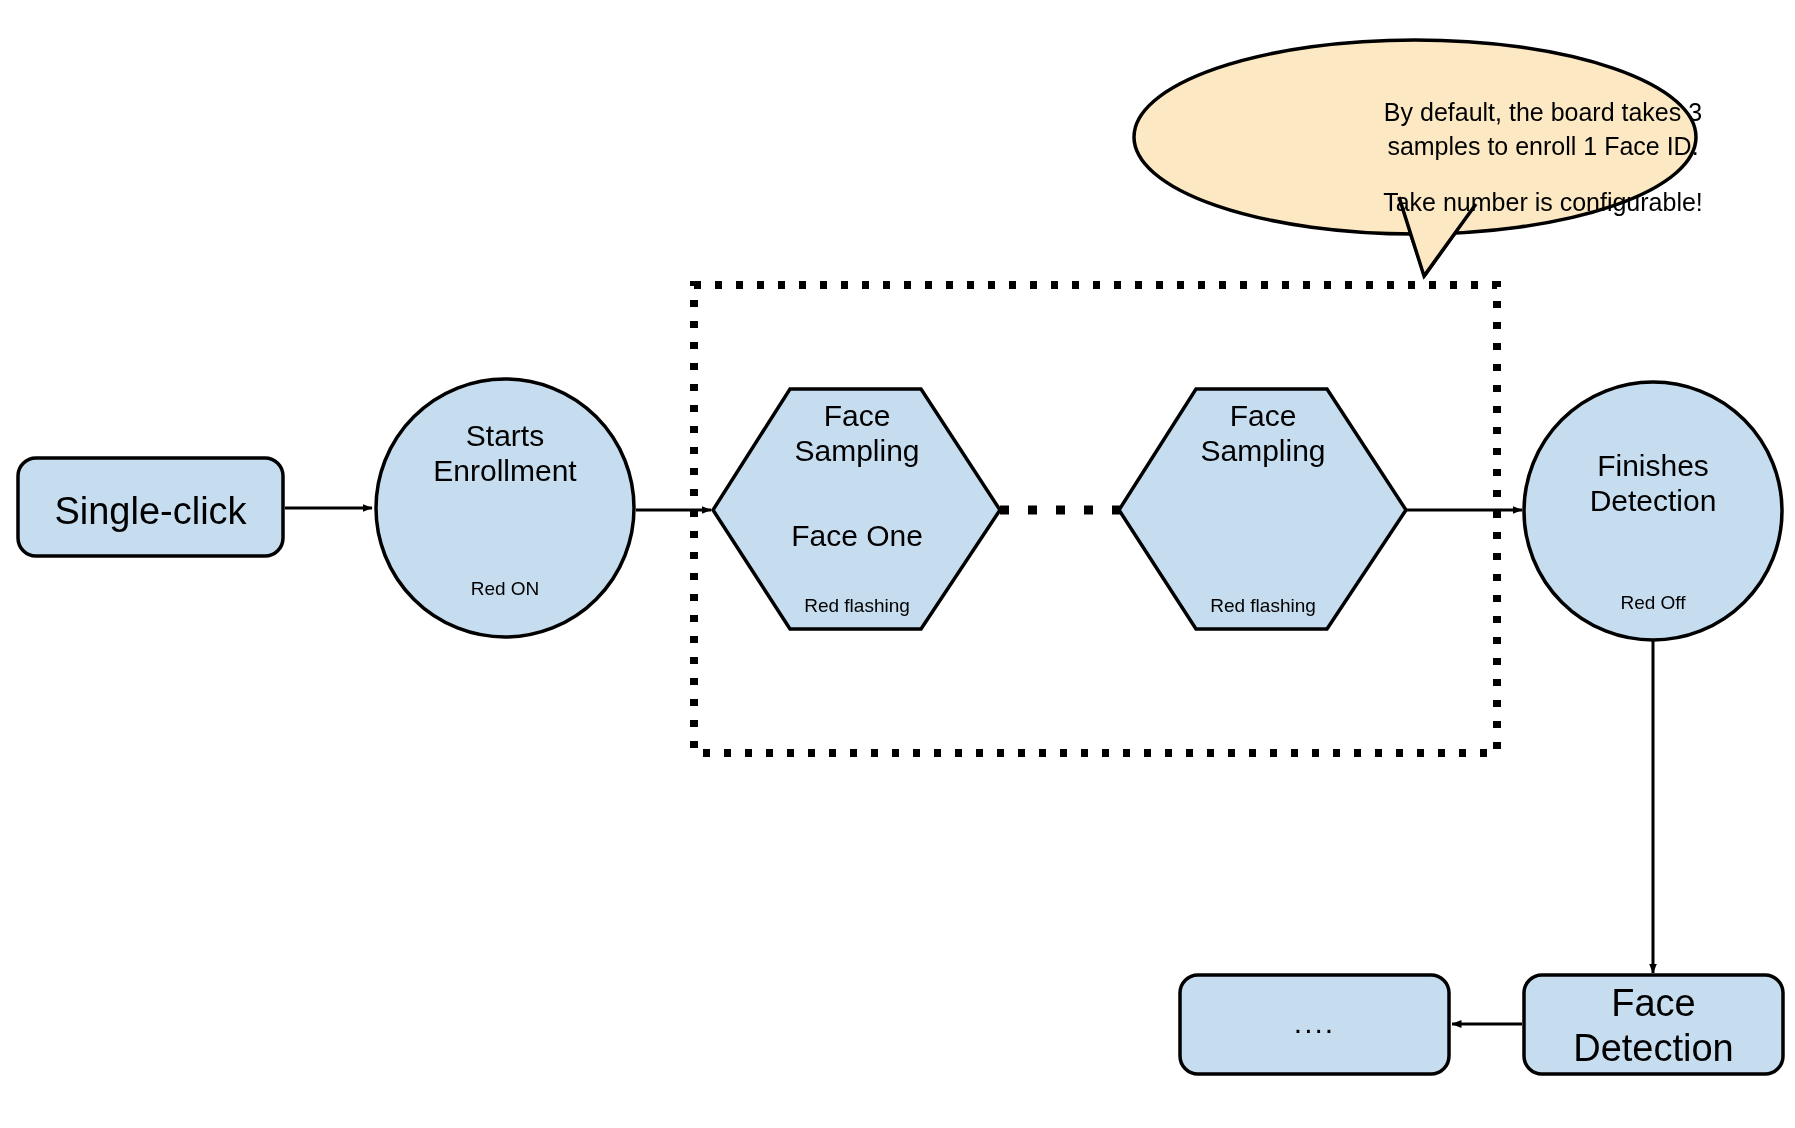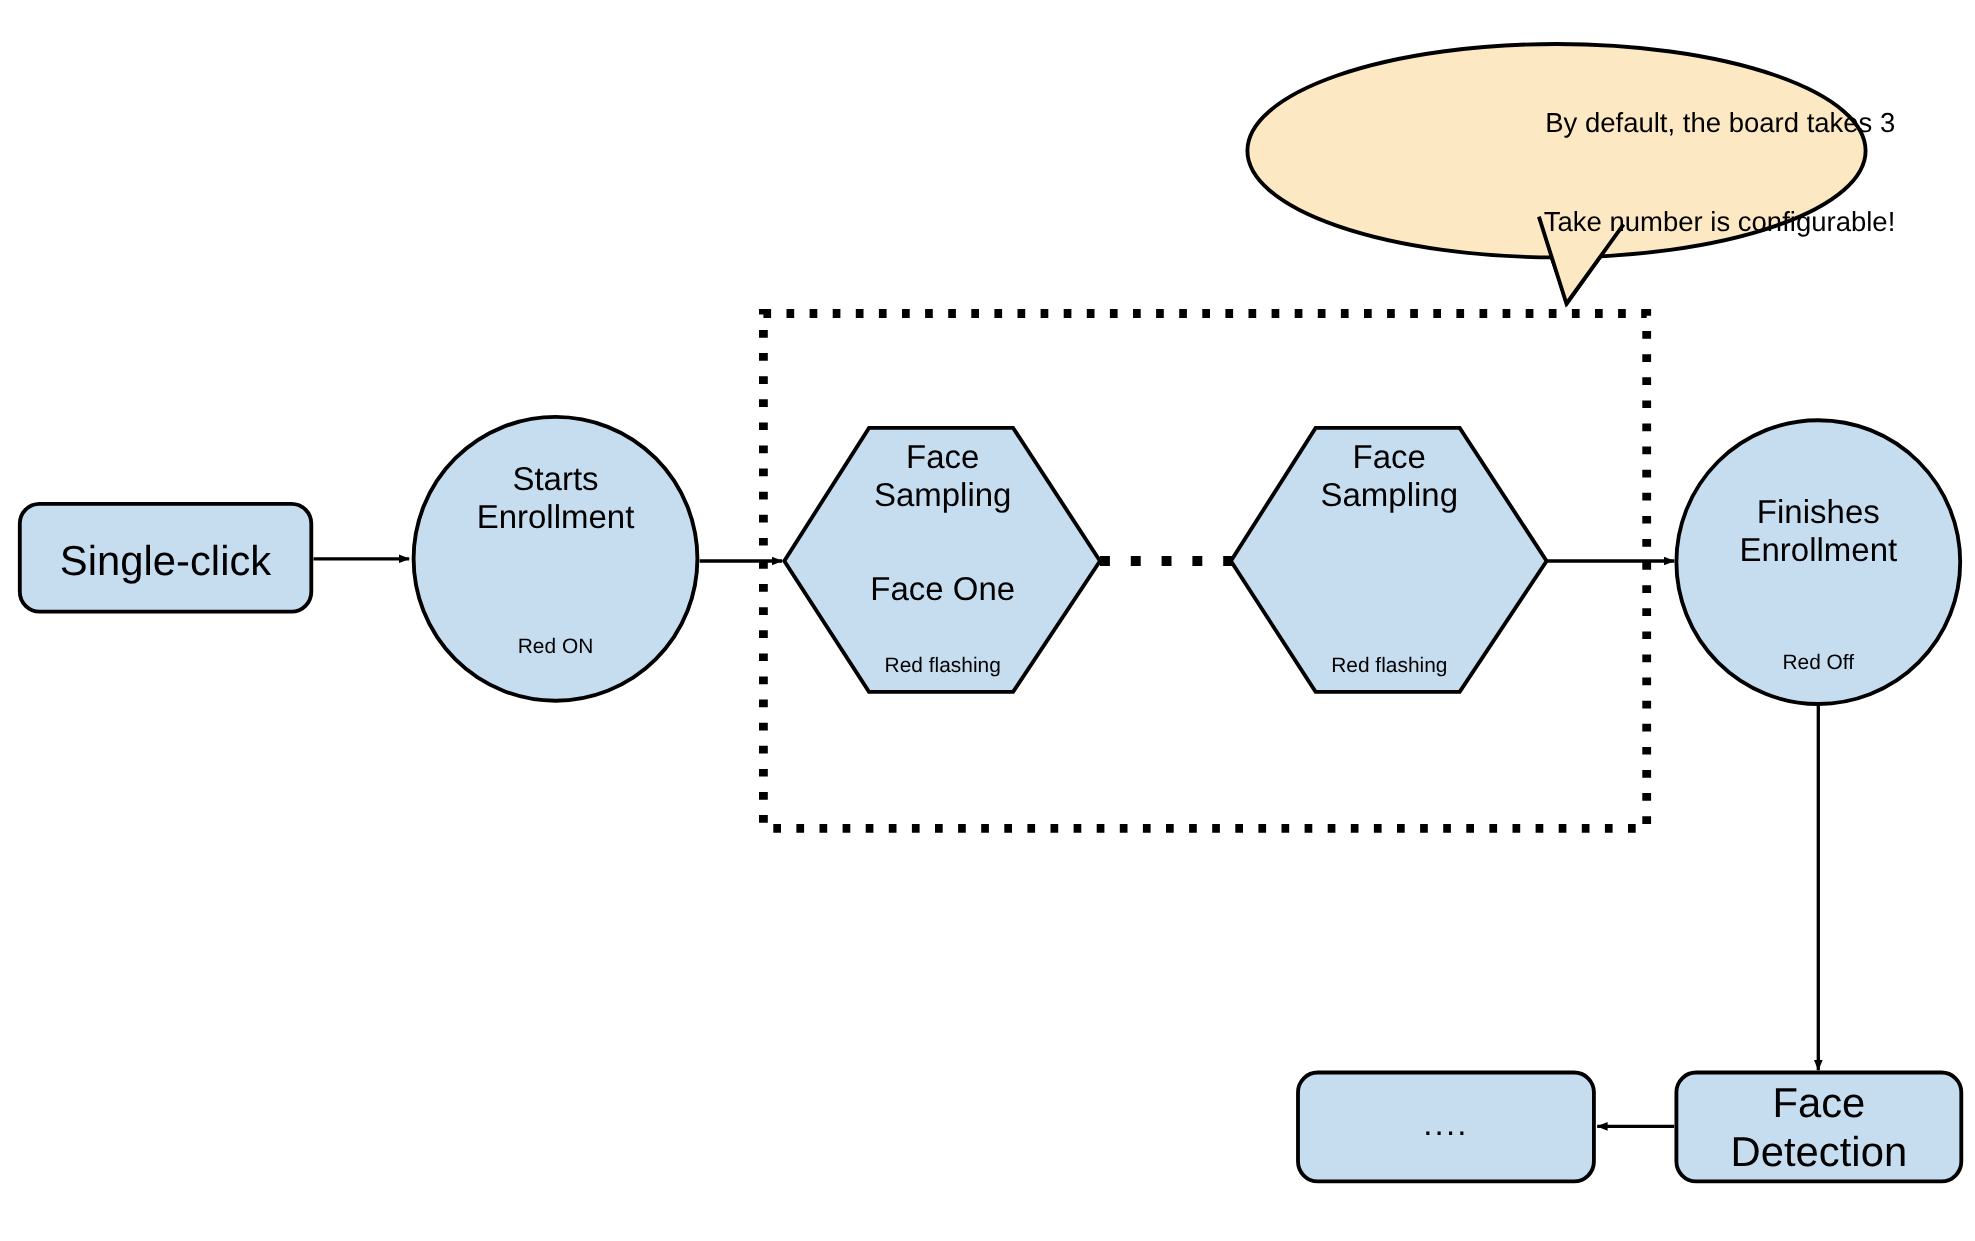--- a/index.html
+++ b/index.html
@@ -37,21 +37,21 @@
     font-size: 30px;
   }
   .lbl-main-lg {
     font-size: 38px;
   }
   .lbl-small {
     font-size: 19px;
   }
   .lbl-callout {
     font-size: 25px;
-    text-align: right;
+    text-align: center;
     line-height: 1.35;
   }
   .lbl-dots {
     font-size: 30px;
     letter-spacing: 2px;
   }
 </style>
 </head>
 <body>
 
@@ -106,24 +106,25 @@
   <div class="node-label lbl-main" style="left:732px; top:398px; width:250px;">Face
 Sampling</div>
   <div class="node-label lbl-main" style="left:732px; top:518px; width:250px;">Face One</div>
   <div class="node-label lbl-small" style="left:732px; top:595px; width:250px;">Red flashing</div>
 
   <div class="node-label lbl-main" style="left:1138px; top:398px; width:250px;">Face
 Sampling</div>
   <div class="node-label lbl-small" style="left:1138px; top:595px; width:250px;">Red flashing</div>
 
   <div class="node-label lbl-main" style="left:1524px; top:448px; width:258px;">Finishes
-Enrollment</div>
+Detection</div>
   <div class="node-label lbl-small" style="left:1524px; top:592px; width:258px;">Red Off</div>
 
   <div class="node-label lbl-main-lg" style="left:1524px; top:981px; width:259px;">Face
 Detection</div>
 
   <div class="node-label lbl-dots" style="left:1180px; top:1005px; width:269px;">....</div>
 
   <div class="node-label lbl-callout" style="left:1363px; top:96px; width:360px;">By default, the board takes 3</div>
+  <div class="node-label lbl-callout" style="left:1363px; top:130px; width:360px;">samples to enroll 1 Face ID.</div>
   <div class="node-label lbl-callout" style="left:1363px; top:186px; width:360px;">Take number is configurable!</div>
 
 </div>
 
 </body></html>

